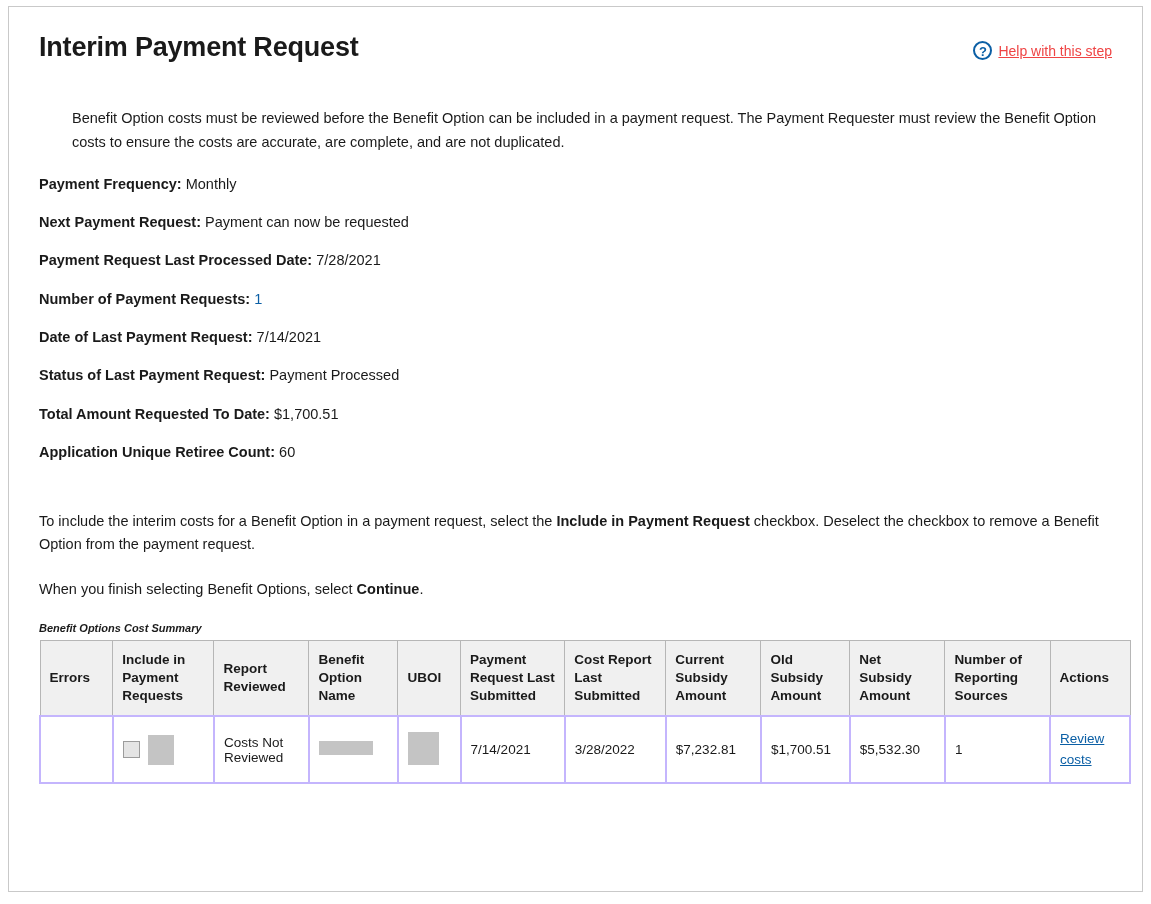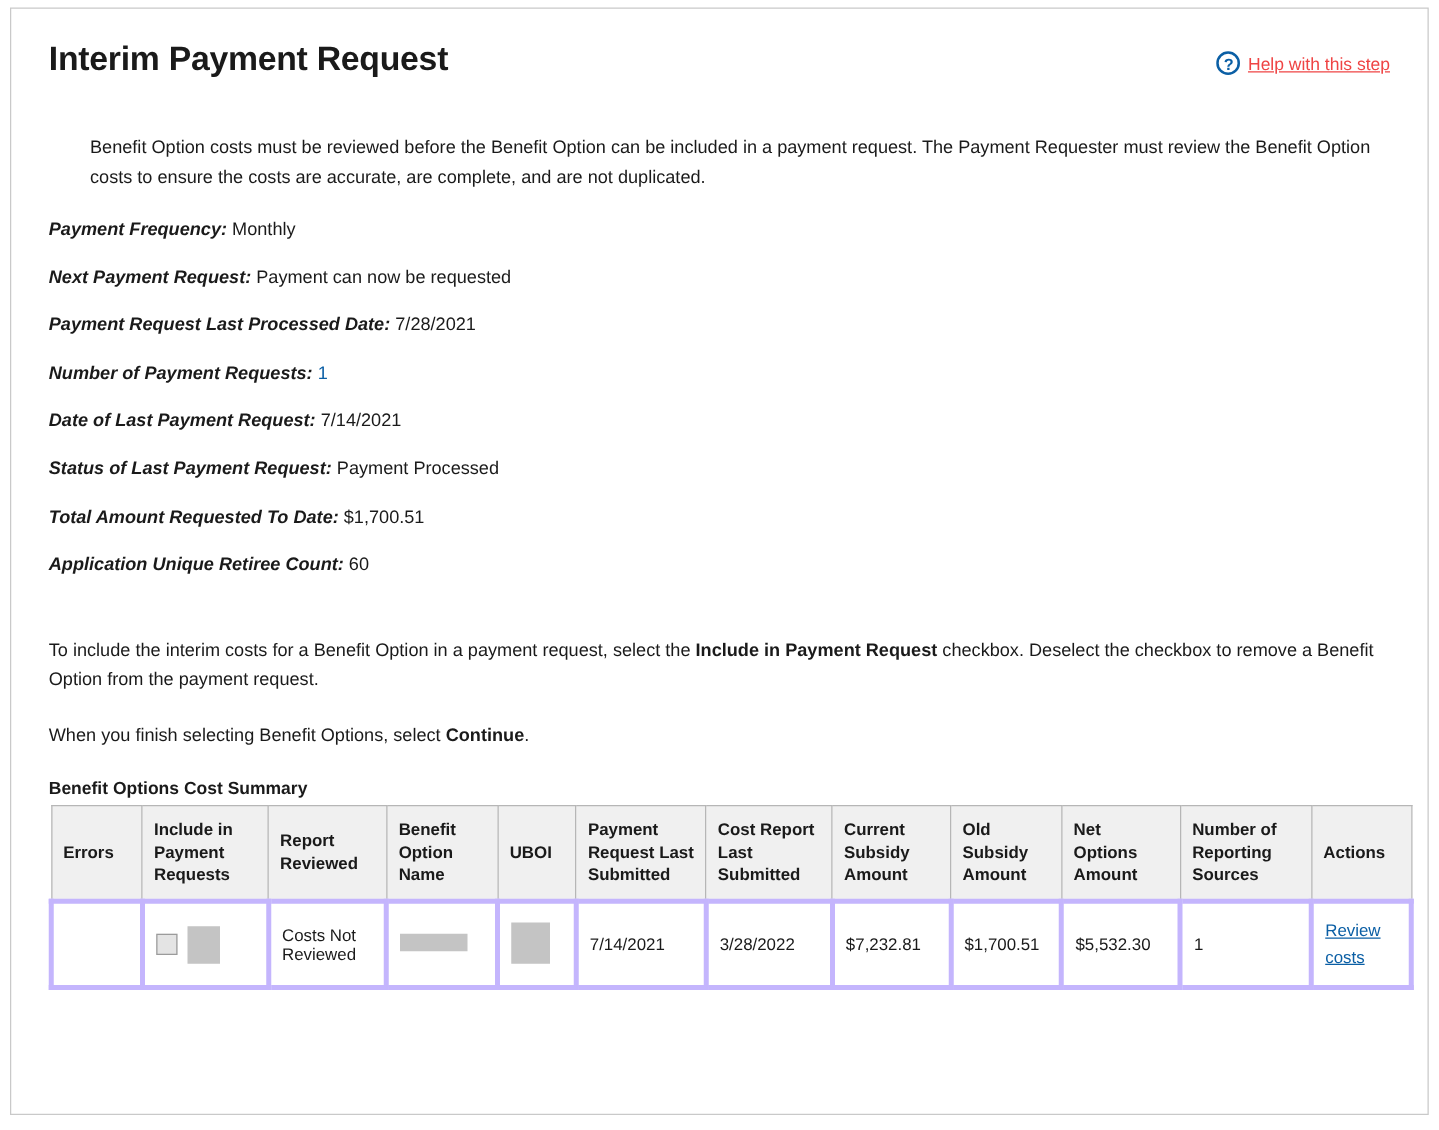--- a/index.html
+++ b/index.html
@@ -83,60 +83,60 @@
   .field-list {
     margin-top: 20px;
   }
   .field-row {
     margin-bottom: 18px;
     font-size: 14.5px;
     line-height: 1.4;
   }
   .field-label {
     font-weight: bold;
-    font-style: italic;
   }
   .field-value {
     font-weight: normal;
   }
   .instructions {
     margin-top: 48px;
   }
   .instructions p {
     margin: 0 0 21px 0;
     line-height: 1.6;
     font-size: 14.5px;
     max-width: 1090px;
   }
   .strong {
     font-weight: bold;
   }
   .table-caption {
     font-weight: bold;
-    font-size: 14px;
+    font-size: 11px;
     margin: 8px 0 6px 0;
+    font-style: italic;
   }
   table.cost-table {
     border-collapse: collapse;
     width: 1092px;
     table-layout: fixed;
   }
   table.cost-table th {
     background: #f0f0f0;
     border: 1px solid #b6b6b6;
     font-size: 13.5px;
     font-weight: bold;
     text-align: left;
     vertical-align: middle;
     padding: 10px 9px;
     line-height: 1.35;
     color: #1a1a1a;
   }
   table.cost-table td {
-    border: 4px solid #c4b5fd;
+    border: 2px solid #c4b5fd;
     font-size: 13.5px;
     padding: 12px 9px;
     vertical-align: middle;
     height: 60px;
     box-sizing: border-box;
     color: #1a1a1a;
   }
   .cb-cell {
     display: flex;
     align-items: center;
@@ -259,21 +259,21 @@
           <tr>
             <th>Errors</th>
             <th>Include in Payment Requests</th>
             <th>Report Reviewed</th>
             <th>Benefit Option Name</th>
             <th>UBOI</th>
             <th>Payment Request Last Submitted</th>
             <th>Cost Report Last Submitted</th>
             <th>Current Subsidy Amount</th>
             <th>Old Subsidy Amount</th>
-            <th>Net Options Amount</th>
+            <th>Net Subsidy Amount</th>
             <th>Number of Reporting Sources</th>
             <th>Actions</th>
           </tr>
         </thead>
         <tbody>
           <tr>
             <td></td>
             <td>
               <span class="cb-cell">
                 <span class="checkbox"></span>

